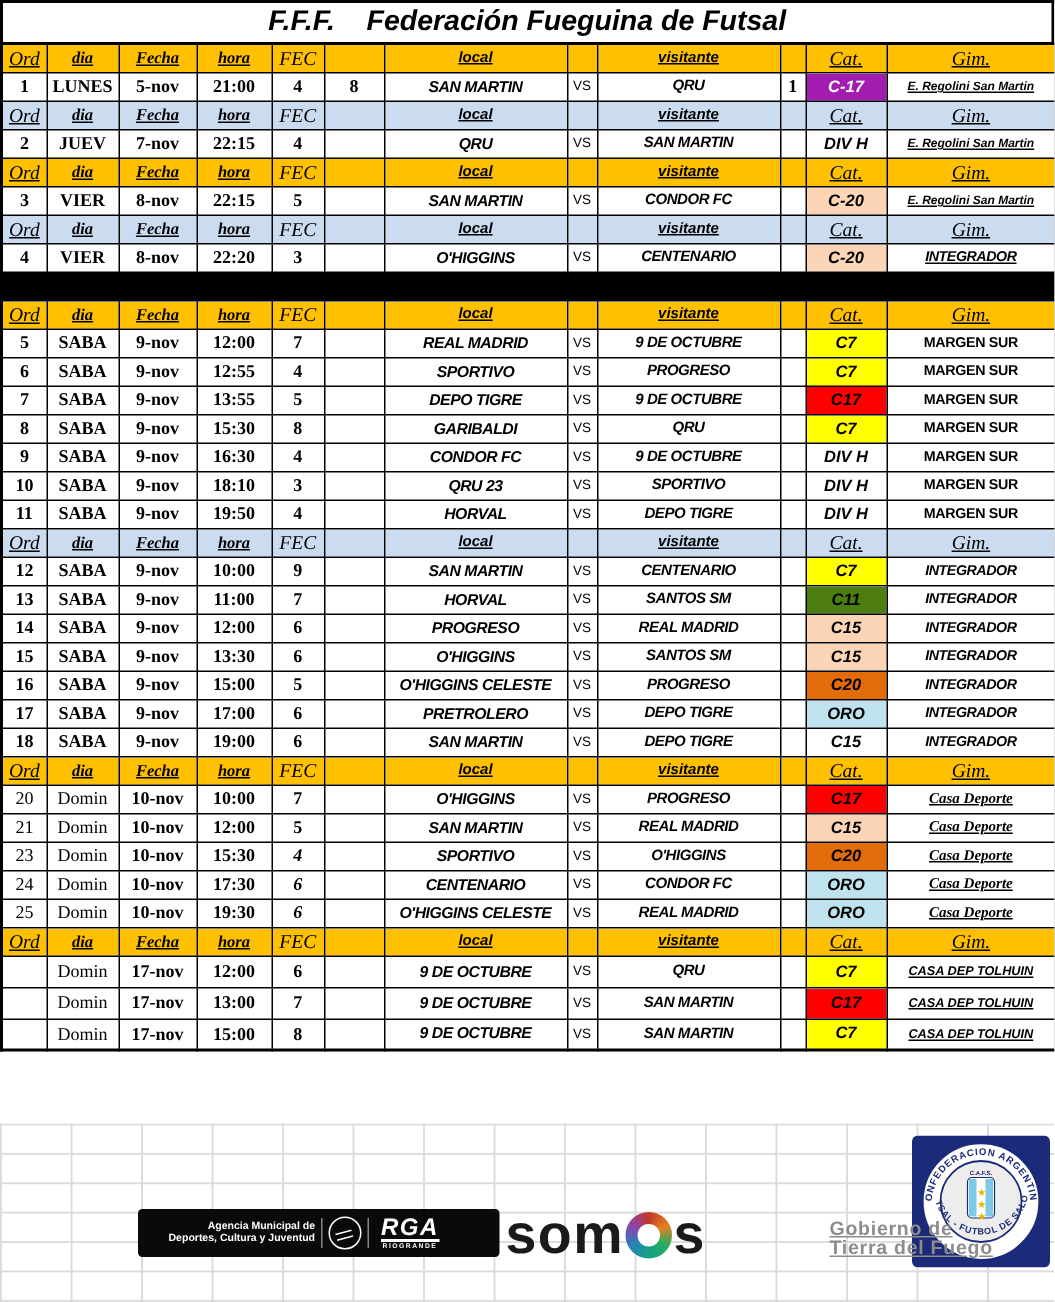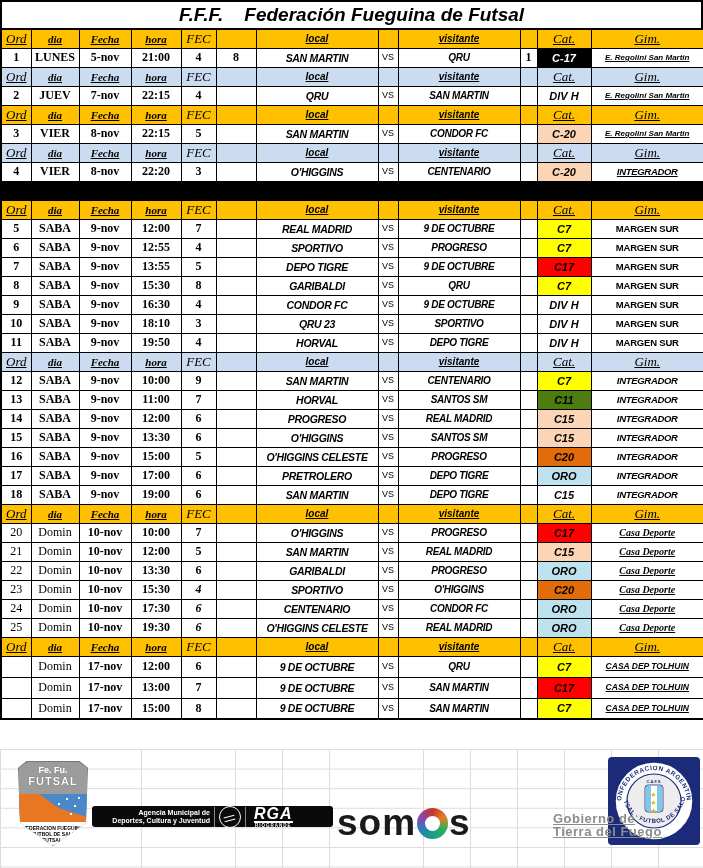--- a/index.html
+++ b/index.html
@@ -64,21 +64,21 @@
   .sh-mid::after{content:'';position:absolute;inset:0;
     background-image:radial-gradient(circle 1px at 48px 5px,#fff 1px,transparent 1.4px),
       radial-gradient(circle 1px at 56px 12px,#fff 1px,transparent 1.4px),
       radial-gradient(circle 1px at 40px 10px,#fff 1px,transparent 1.4px),
       radial-gradient(circle 1px at 60px 4px,#fff 1px,transparent 1.4px),
       radial-gradient(circle 1px at 52px 20px,#fff 1px,transparent 1.4px);}
   .sh-bot{position:absolute;left:1px;right:1px;top:61px;bottom:1px;background:#fff;
     font:bold 5px "Liberation Sans",sans-serif;color:#000;text-align:center;
     white-space:normal;line-height:6px;padding-top:3px;}
   
-  .abar{position:absolute;left:92px;top:57px;width:241px;height:21px;background:#0A0A0A;
+  .abar{position:absolute;left:92px;top:57px;width:241px;height:32px;background:#0A0A0A;
     border-radius:3px;display:flex;align-items:center;color:#fff;}
   .ag-txt{width:118px;text-align:right;font:bold 7px "Liberation Sans",sans-serif;line-height:8px;}
   .ag-sep{width:1px;height:20px;background:#888;margin:0 4px;}
   .seal{width:22px;height:22px;border:1.5px solid #fff;border-radius:50%;box-sizing:border-box;
     position:relative;flex:none;}
   .seal::after{content:'';position:absolute;left:4px;top:9px;width:11px;height:3px;
     border-top:1px solid #fff;border-bottom:1px solid #fff;transform:rotate(-15deg);}
   .rga{margin-left:4px;text-align:center;}
   .rga-main{font:italic bold 16px "Liberation Sans",sans-serif;letter-spacing:1px;
     border-bottom:2px solid #fff;line-height:15px;}
@@ -135,21 +135,21 @@
           <td class="co">1</td>
           <td class="cd">LUNES</td>
           <td class="cf">5-nov</td>
           <td class="ch">21:00</td>
           <td class="cfe">4</td>
           <td class="cs1">8</td>
           <td class="cl">SAN MARTIN</td>
           <td class="cv">VS</td>
           <td class="cvi">QRU</td>
           <td class="cs2">1</td>
-          <td class="cc" style="background: #000000; color: rgb(255, 255, 255);">C-17</td>
+          <td class="cc" style="background: #a21caf; color: rgb(255, 255, 255);">C-17</td>
           <td class="cg g-reg">E. Regolini San Martin</td>
         </tr>
         <tr class="hdr blue">
           <td class="h-ord">Ord</td>
           <td class="h-scr">dia</td>
           <td class="h-scr">Fecha</td>
           <td class="h-scr">hora</td>
           <td class="h-fec">FEC</td>
           <td></td>
           <td class="h-team">local</td>
@@ -492,34 +492,20 @@
           <td class="cfe">5</td>
           <td class="cs1"></td>
           <td class="cl">SAN MARTIN</td>
           <td class="cv">VS</td>
           <td class="cvi">REAL MADRID</td>
           <td class="cs2"></td>
           <td class="cc" style="background: rgb(251, 213, 181);">C15</td>
           <td class="cg g-casa">Casa Deporte</td>
         </tr>
         <tr class="match">
-          <td class="co rg">22</td>
-          <td class="cd rg">Domin</td>
-          <td class="cf">10-nov</td>
-          <td class="ch">13:30</td>
-          <td class="cfe">6</td>
-          <td class="cs1"></td>
-          <td class="cl">GARIBALDI</td>
-          <td class="cv">VS</td>
-          <td class="cvi">PROGRESO</td>
-          <td class="cs2"></td>
-          <td class="cc" style="background: rgb(191, 227, 238);">ORO</td>
-          <td class="cg g-casa">Casa Deporte</td>
-        </tr>
-        <tr class="match">
           <td class="co rg">23</td>
           <td class="cd rg">Domin</td>
           <td class="cf">10-nov</td>
           <td class="ch">15:30</td>
           <td class="cfe it">4</td>
           <td class="cs1"></td>
           <td class="cl">SPORTIVO</td>
           <td class="cv">VS</td>
           <td class="cvi">O'HIGGINS</td>
           <td class="cs2"></td>
@@ -608,28 +594,20 @@
           <td class="cvi">SAN MARTIN</td>
           <td class="cs2"></td>
           <td class="cc" style="background: rgb(255, 255, 0);">C7</td>
           <td class="cg g-cdep">CASA DEP TOLHUIN</td>
         </tr>
       </tbody>
   </table>
 
   <div class="footer">
 
-    <div class="shield">
-      <div class="sh-top">
-        <div class="sh-t1">Fe. Fu.</div>
-        <div class="sh-t2">FUTSAL</div>
-      </div>
-      <div class="sh-mid"></div>
-      <div class="sh-bot">FEDERACION FUEGUINA DE FUTBOL DE SALON -FUTSAL-</div>
-    </div>
 
 
     <div class="cafs">
       <svg width="92" height="88" viewBox="0 0 92 88">
         <rect width="92" height="88" rx="4" fill="#1B2B7A"></rect>
         <circle cx="46" cy="44" r="39" fill="#ffffff"></circle>
         <circle cx="46" cy="44" r="39" fill="none" stroke="#1B2B7A" stroke-width="1.5"></circle>
         <circle cx="46" cy="44" r="27" fill="#EDEDED" stroke="#1B2B7A" stroke-width="1.2"></circle>
         <defs>
           <path id="arcTop" d="M 13 46 A 33 33 0 0 1 79 46"></path>

